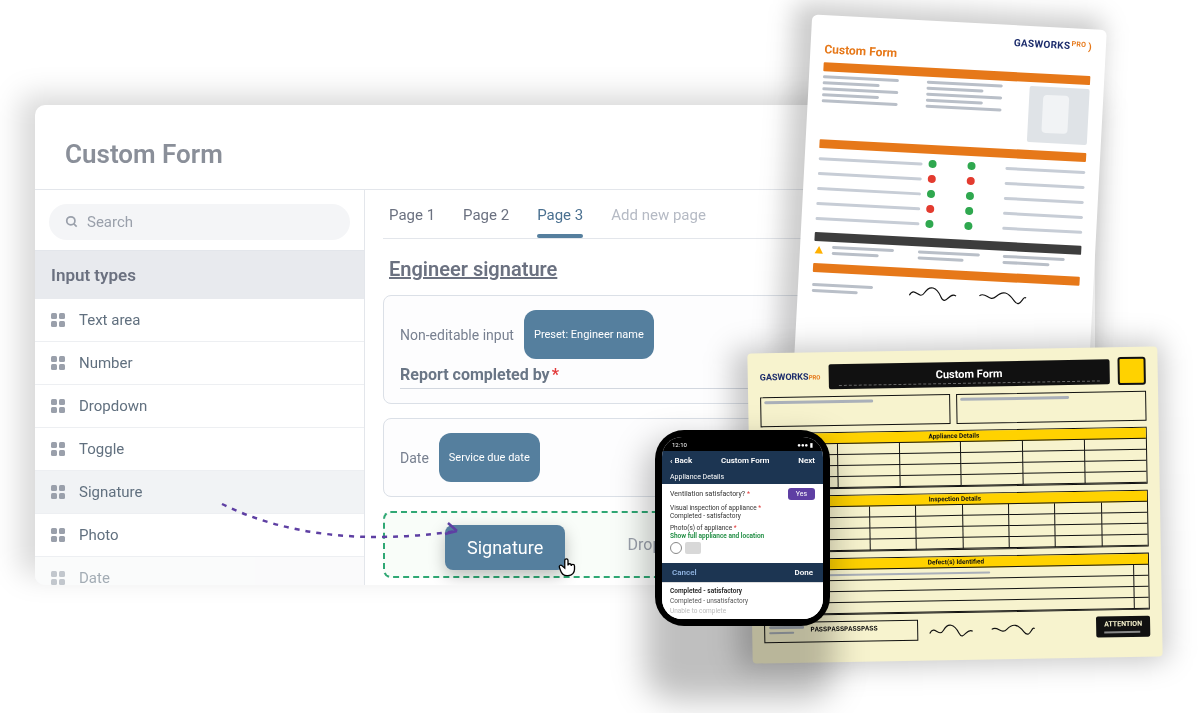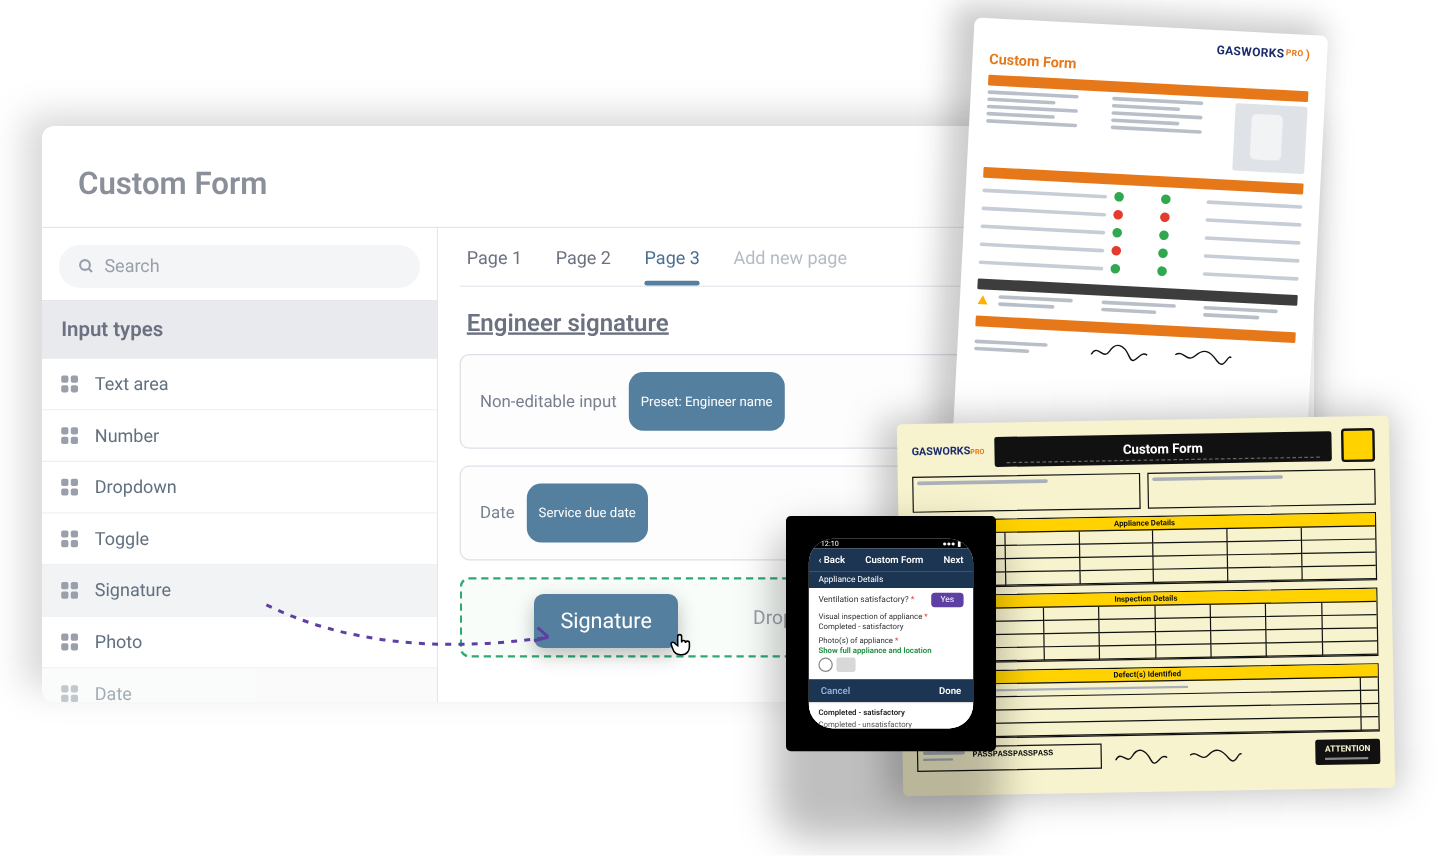--- a/index.html
+++ b/index.html
@@ -270,21 +270,21 @@
   .doc2 .foot { display:flex; gap:10px; margin-top:6px; font-size:7px; font-weight:700;}
   .doc2 .passcol{ display:flex;flex-direction:row; gap:0;font-family:Liberation Mono, monospace;}
   .doc2 .sigs{display:flex;gap:16px;}
   .doc2 .attn { background:#111;color:#f7f3ce;padding:4px 8px;font-size:7px;border-radius:2px;display:flex;flex-direction:column;gap:3px;}
 
   
   .phone-shadow{position:absolute;left:645px;top:440px;width:190px;height:260px;background:rgba(0,0,0,0.25);filter:blur(16px);border-radius:30px;}
   .phone {
     position:absolute; left:655px; top:430px;
     width:175px; height:196px; 
-    background:#000; border-radius:4px; padding:19px;
+    background:#000; border-radius:29px; padding:7px;
   }
   .phone-inner{background:#f3f4f6;width:100%;height:100%;border-radius:20px;overflow:hidden;display:flex;flex-direction:column;font-size:7px;}
   .phone-status{height:14px;background:#000;color:#fff;display:flex;align-items:center;justify-content:space-between;padding:0 10px;font-size:6px;}
   .phone-nav{background:#1c3552;color:#fff;display:flex;justify-content:space-between;align-items:center;padding:5px 8px;font-size:8px;font-weight:600;}
   .phone-sec{background:#1c3552;color:#fff;padding:3px 8px;font-size:7px;}
   .phone-body{flex:1;background:#fff;padding:4px 8px;display:flex;flex-direction:column;gap:4px;}
   .phone-q{display:flex;justify-content:space-between;align-items:center;font-size:7px;color:#333;}
   .phone-q .star{color:#e23b3b;}
   .phone-q .btn-yes{background:#5e3fa3;color:#fff;padding:2px 8px;border-radius:3px;font-size:7px;}
   .phone-sub{font-size:6.5px;color:#333;}
@@ -387,20 +387,23 @@
         <div class="tab muted">Add new page</div>
       </div>
       <div class="tabs-line"></div>
       <div class="page-title">Engineer signature</div>
 
       <div class="card">
         <div class="card-top">
           <span>Non-editable input</span>
           <span class="badge">Preset: Engineer name</span>
         </div>
+        <div class="field-label">
+          <span>Report completed by</span><span class="req">*</span>
+        </div>
       </div>
 
       <div class="card">
         <div class="card-top">
           <span>Date</span>
           <span class="badge">Service due date</span>
         </div>
       </div>
 
       <div class="dropzone">

